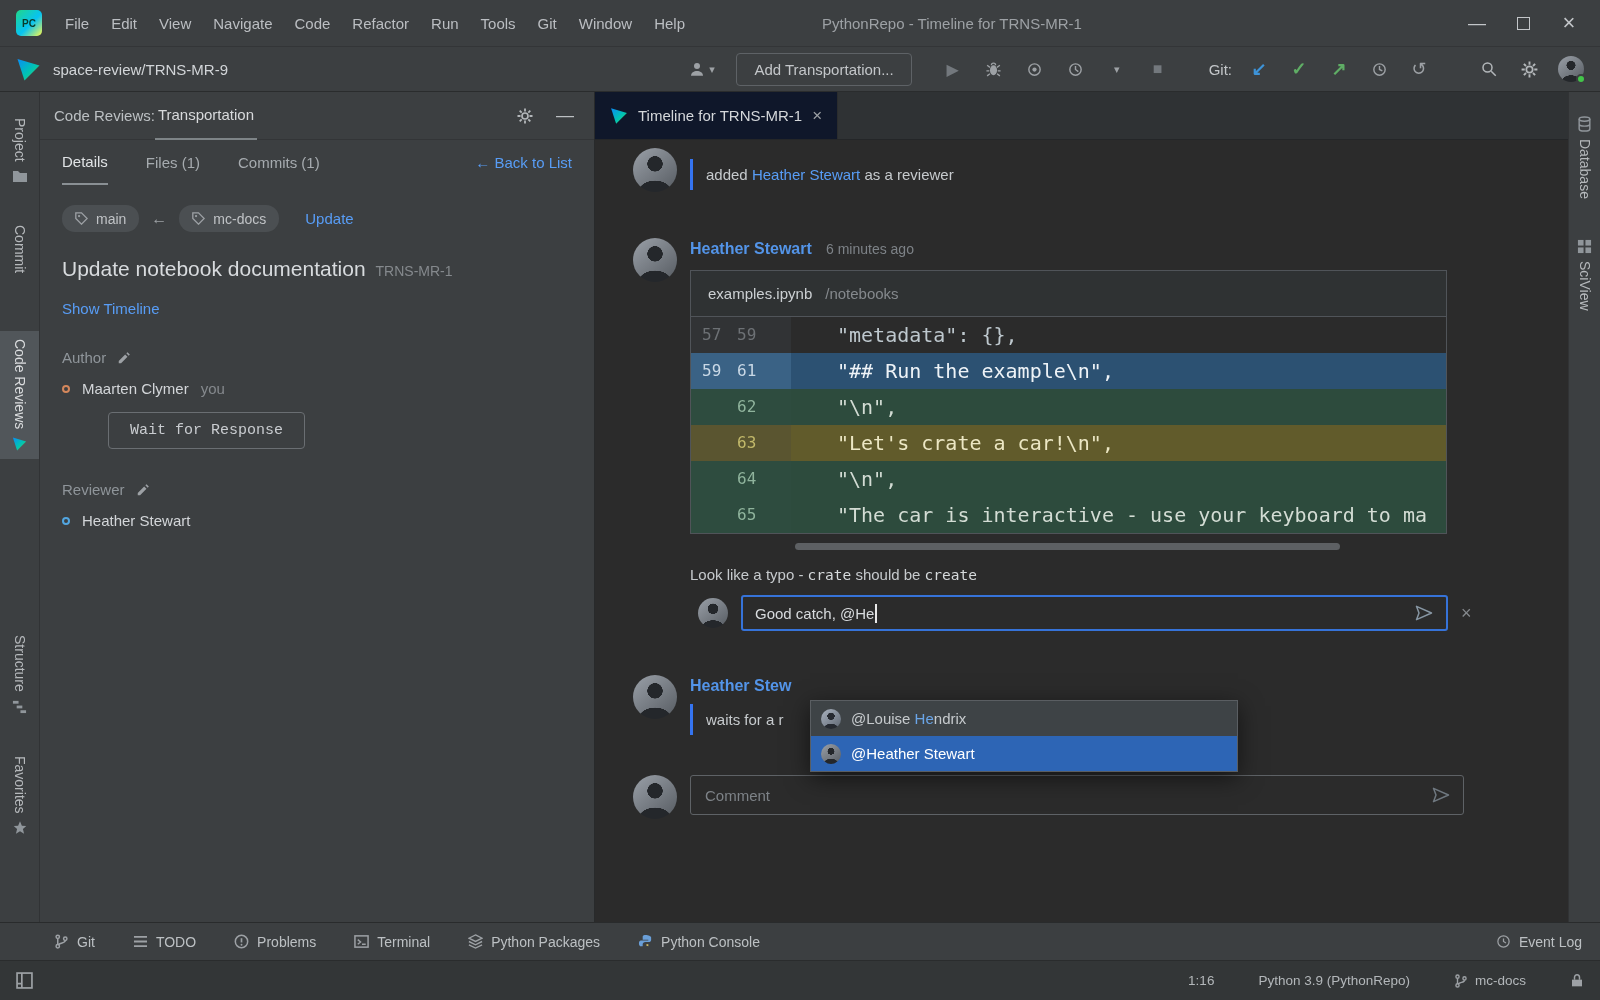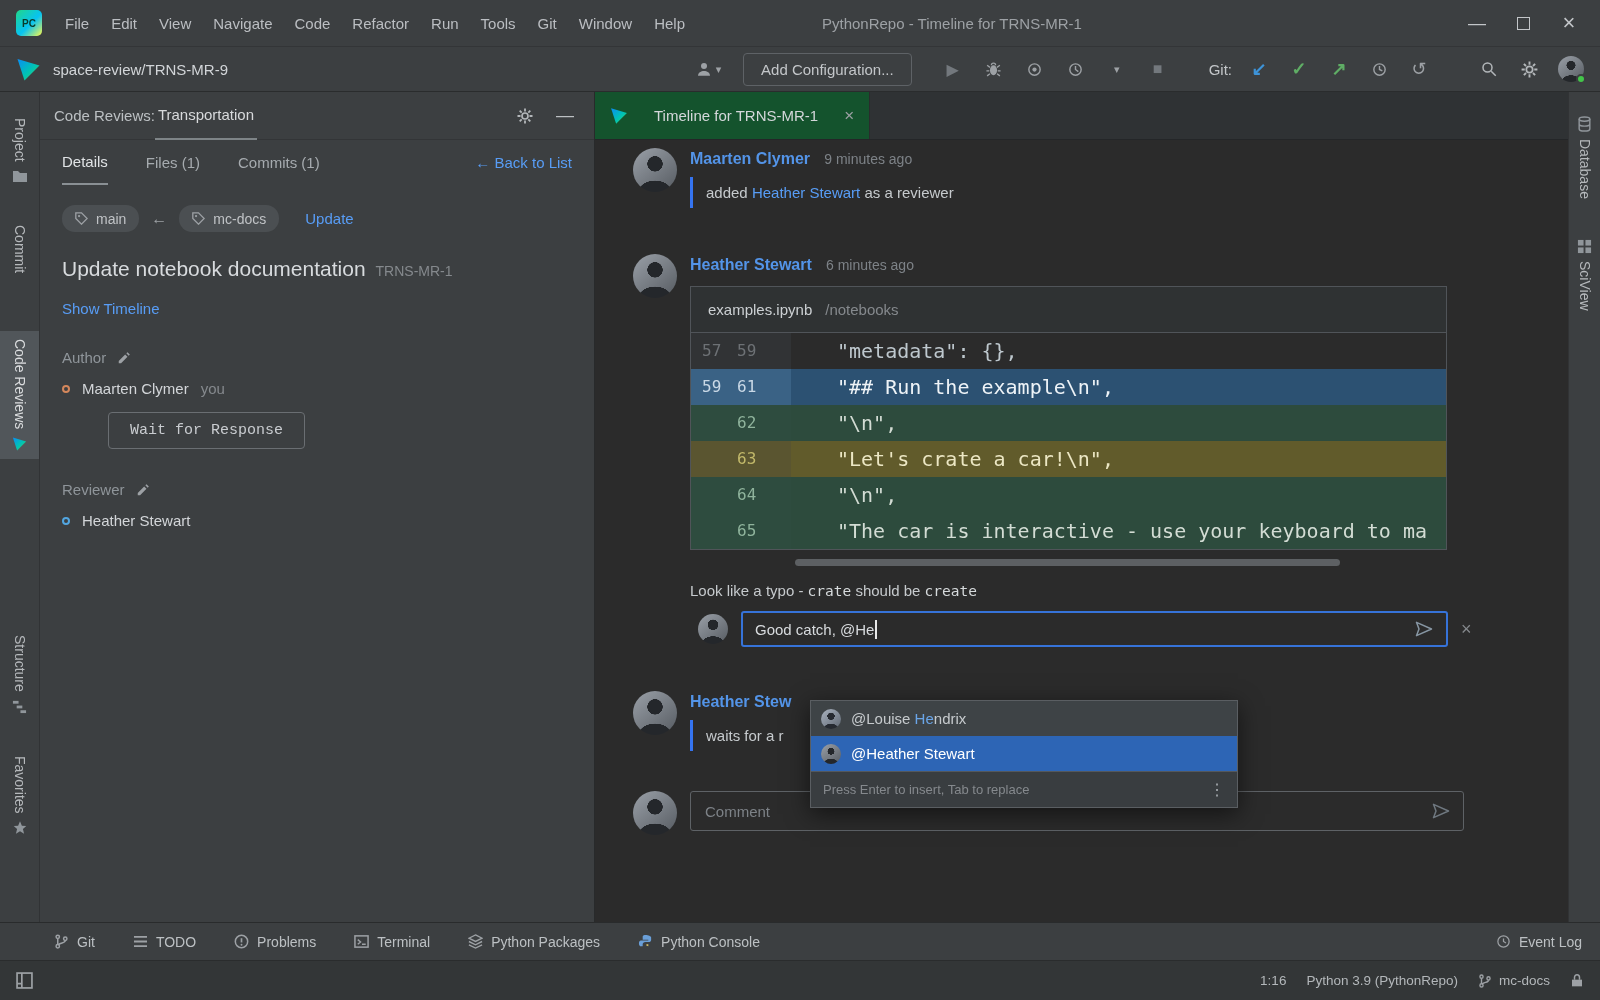--- a/index.html
+++ b/index.html
@@ -95,21 +95,21 @@
   .av-l{background:
       radial-gradient(circle at 50% 36%,#262a31 0 22%,rgba(0,0,0,0) 23%),
       radial-gradient(ellipse 62% 42% at 50% 99%,#262a31 0 58%,rgba(0,0,0,0) 60%),
       linear-gradient(140deg,#aab3c0,#5d6570)}
   .av20{width:20px;height:20px}
   .av30{width:30px;height:30px}.av44{width:44px;height:44px}
 
   
   .editor{flex:1;min-width:0;display:flex;flex-direction:column;background:#2b2b2b;position:relative}
   .tabbar{height:48px;background:#2f3234;border-bottom:1px solid #242628;display:flex;flex:0 0 auto}
-  .etab{background:#14532d;display:flex;align-items:center;gap:26px;padding:0 15px;color:#d4d7da;border-right:1px solid #2a2c2d}
+  .etab{background:#0f172a;display:flex;align-items:center;gap:10px;padding:0 15px;color:#d4d7da;border-right:1px solid #2a2c2d}
   .etab-close{color:#9da1a5;font-size:17px}
   .mini-space{width:18px;height:18px;background:linear-gradient(135deg,#0a84ff,#00c4b4 55%,#57c84d);
     clip-path:polygon(6% 10%,94% 36%,34% 96%)}
   .timeline{flex:1;padding:8px 0 0 38px;overflow:hidden}
   .entry{display:flex;gap:13px}
   .e-body{flex:1;min-width:0;padding-top:2px}
   .uname{color:#5394e8;font-weight:bold;font-size:16px}
   .tstamp{color:#7d8287;margin-left:10px;font-size:14px}
   .event{margin-top:9px;border-left:3px solid #3574f0;padding-left:13px;min-height:31px;
     display:flex;align-items:center;color:#c6cacd}
@@ -162,21 +162,21 @@
     padding:0 12px;color:#85898d;font-size:13px}
   .mp-dots{margin-left:auto;color:#a6abaf;font-size:16px}
 
   
   .bottombar{height:38px;background:#3c3f41;border-top:1px solid #292b2c;display:flex;align-items:center;
     padding:0 18px 0 54px;flex:0 0 auto;font-size:14px;color:#bcc0c3}
   .bb-item{display:flex;align-items:center;gap:8px;margin-right:38px}
   .bb-right{margin-left:auto;display:flex;align-items:center;gap:8px}
   .statusbar{height:40px;background:#333637;border-top:1px solid #2a2c2d;display:flex;align-items:center;
     padding:0 16px;font-size:13.5px;color:#b3b7ba;flex:0 0 auto}
-  .sb-right{margin-left:auto;display:flex;align-items:flex-start;gap:20px}
+  .sb-right{margin-left:auto;display:flex;align-items:flex-start;gap:44px}
   .sb-item{display:flex;align-items:center;gap:7px}
 </style>
 </head>
 <body>
 
 <div class="app">
 
   <div class="menubar">
     <div class="pc-logo">PC</div>
     <span class="menu-item">File</span>
@@ -204,21 +204,21 @@
     <div class="space-logo"></div>
     <span class="project-name">space-review/TRNS-MR-9</span>
     <div class="tb-right">
       <span class="tb-icon user-group">
         <svg width="18" height="18" viewBox="0 0 24 24">
           <circle cx="12" cy="8" r="4" fill="#9da1a5"></circle>
             <path d="M4 21c0-4.5 4-6.5 8-6.5s8 2 8 6.5" fill="#9da1a5"></path>
         </svg>
         <span style="font-size:11px">▾</span>
       </span>
-      <button class="add-config">Add Configuration...</button>
+      <button class="add-config">Add Transportation...</button>
       <div class="run-icons">
         <span class="tb-icon glyph-dim">▶</span>
         <span class="tb-icon">
           <svg width="17" height="17" viewBox="0 0 24 24">
               <ellipse cx="12" cy="13" rx="5" ry="7" fill="#9da1a5"></ellipse>
           <g stroke="#9da1a5" stroke-width="1.8" fill="none">
                 <path d="M7 9L3 6M17 9l4-3M6 14H2M18 14h4M7 18l-4 3M17 18l4 3M9 6c0-2 1.5-3 3-3s3 1 3 3"></path>
               </g>
             </svg>
         </span>
@@ -381,24 +381,20 @@
           <span>Timeline for TRNS-MR-1</span>
           <span class="etab-close">×</span>
         </div>
       </div>
 
       <div class="timeline">
 
         <div class="entry e1">
           <span class="avatar av44"></span>
           <div class="e-body">
-            <div>
-              <span class="uname">Maarten Clymer</span>
-              <span class="tstamp">9 minutes ago</span>
-            </div>
             <div class="event">
               <span><span>added </span><span class="blue-link">Heather Stewart</span><span> as a reviewer</span></span>
             </div>
           </div>
         </div>
 
         <div class="entry">
           <span class="avatar av44"></span>
           <div class="e-body">
             <div>
@@ -500,24 +496,20 @@
       </div>
 
       <div class="mention-popup">
         <div class="mp-row">
           <span class="avatar av20 av-l"></span>
           <span><span>@Louise </span><span class="mp-match">He</span><span>ndrix</span></span>
         </div>
         <div class="mp-row mp-sel">
           <span class="avatar av20"></span>
           <span><span>@</span><span class="mp-match"></span><span>Heather Stewart</span></span>
-        </div>
-        <div class="mp-footer">
-          <span>Press Enter to insert, Tab to replace</span>
-          <span class="mp-dots">⋮</span>
         </div>
       </div>
     </div>
 
     <div class="strip strip-right">
       <div class="vitem" style="margin-top:16px">
         <svg width="15" height="16" viewBox="0 0 16 18">
           <g fill="none" stroke="#90969b" stroke-width="1.6">
               <ellipse cx="8" cy="3.5" rx="6" ry="2.4"></ellipse>
               <path d="M2 3.5v11c0 1.3 2.7 2.4 6 2.4s6-1.1 6-2.4v-11M2 9c0 1.3 2.7 2.4 6 2.4S14 10.3 14 9"></path>

